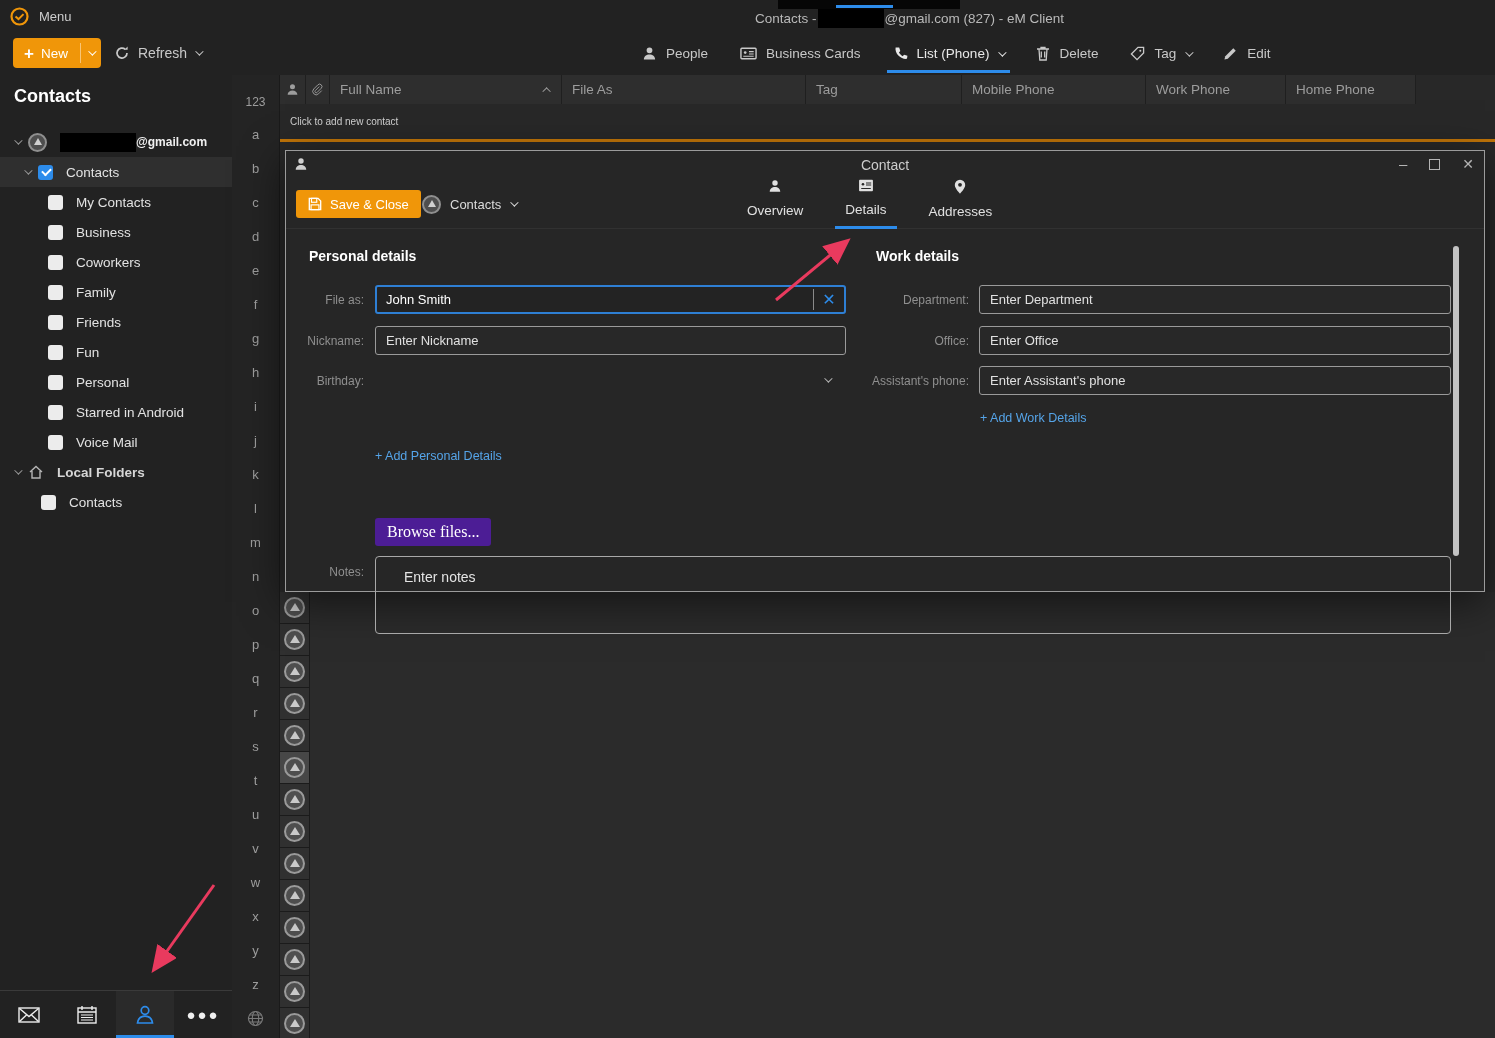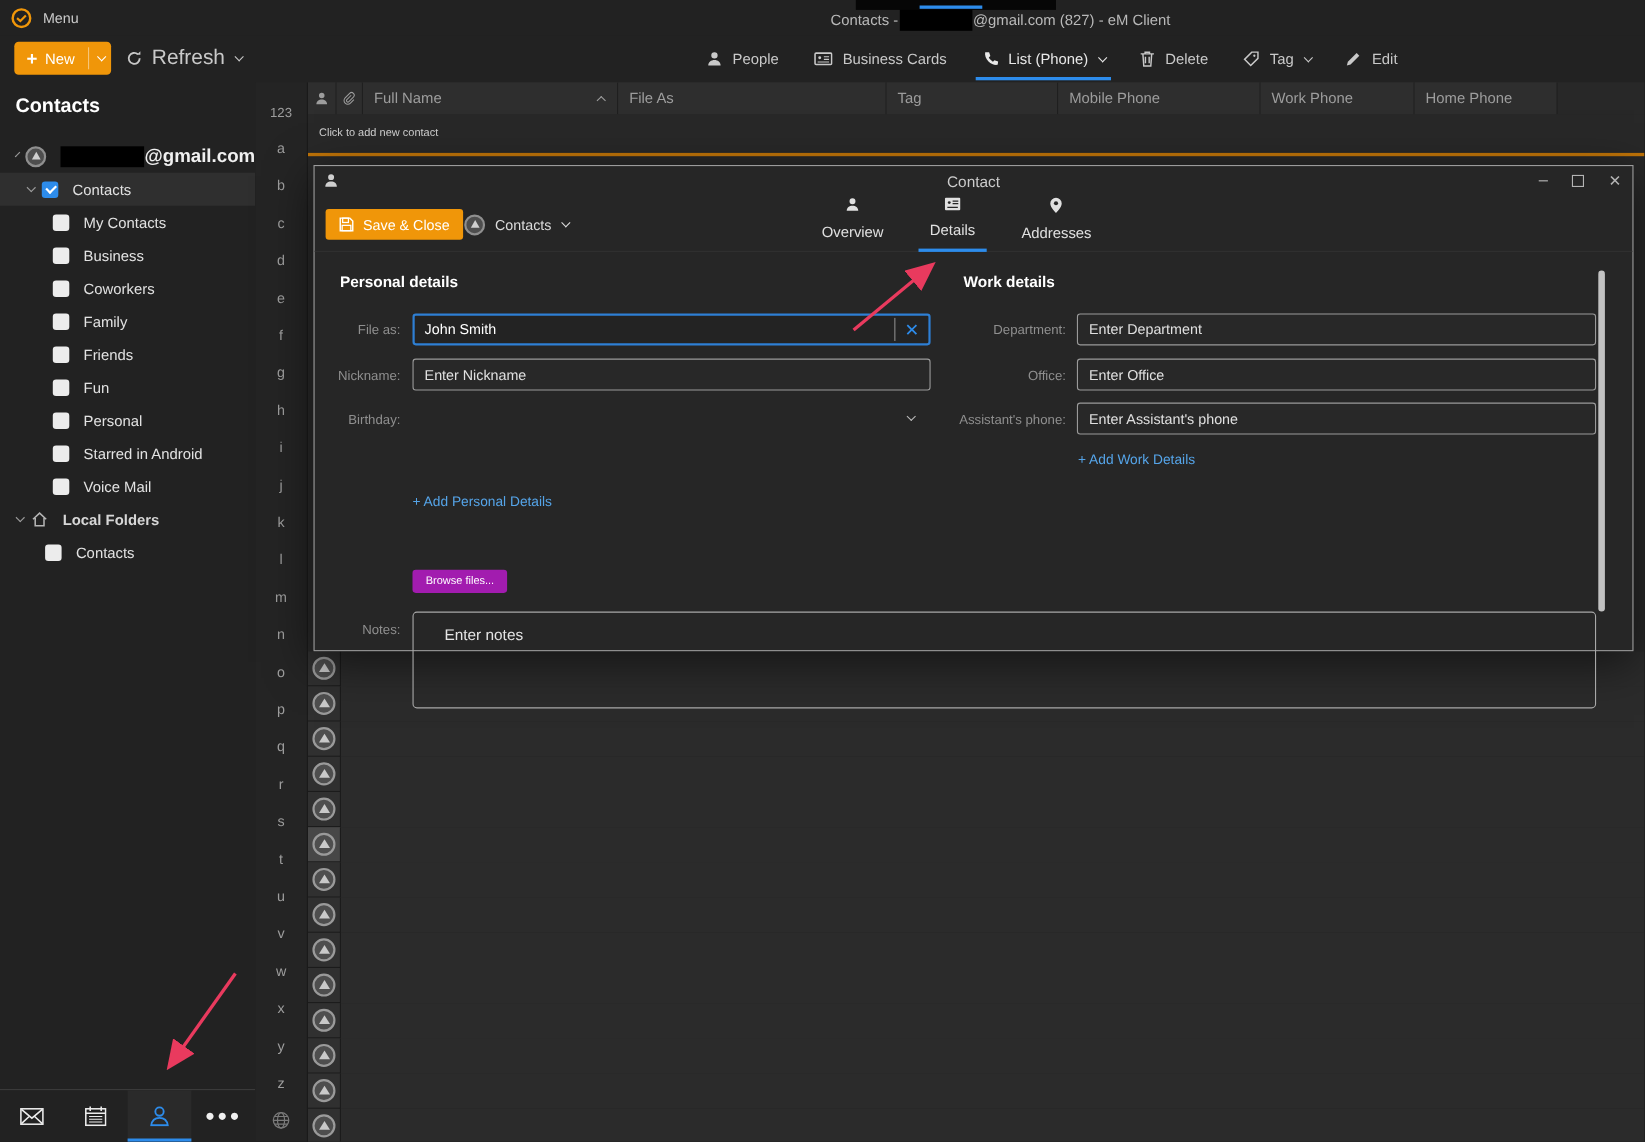--- a/index.html
+++ b/index.html
@@ -21,40 +21,40 @@
   .toolbar { position:absolute; left:0; top:32px; width:100%; height:43px; background:#222; }
   .btn-new { position:absolute; left:13px; top:6px; height:30px; display:flex; align-items:center;
     background:#f09609; border-radius:4px; color:#fff; font-size:13.5px; }
   .btn-new .main-part { display:flex; align-items:center; gap:7px; padding:0 12px 0 11px; }
   .btn-new .split { width:1px; height:20px; background:rgba(255,255,255,.45); }
   .btn-new .dd-part { padding:0 7px; display:flex; align-items:center; }
   .plus-glyph { font-size:17px; font-weight:bold; line-height:1; }
   .chev { display:inline-block; width:6px; height:6px; border-right:1.6px solid currentColor;
     border-bottom:1.6px solid currentColor; transform:rotate(45deg) translateY(-2px); }
   .btn-refresh { position:absolute; left:106px; top:6px; height:30px; display:flex; align-items:center; gap:8px;
-    color:#c9c9c9; font-size:19px; padding:0 8px; }
+    color:#c9c9c9; font-size:14px; padding:0 8px; }
   .center-tools { position:absolute; left:626px; top:0; height:43px; display:flex; align-items:stretch; }
   .tool-item { position:relative; display:flex; align-items:center; gap:9px; padding:0 16px;
     color:#c9c9c9; font-size:13.5px; }
   .tool-item svg { flex:0 0 auto; }
   .tool-item.active { color:#e8e8e8; }
   .tool-item.active::after { content:""; position:absolute; left:10px; right:10px; bottom:2px; height:3px; background:#2d8ceb; }
 
   
   .sidebar { position:absolute; left:0; top:75px; width:232px; height:963px; background:#222; }
   .sidebar-title { position:absolute; left:14px; top:11px; font-size:18px; font-weight:bold; color:#fff; }
   .tree { position:absolute; left:0; top:52px; width:100%; }
   .tree-row { position:relative; height:30px; display:flex; align-items:center; font-size:13.5px; color:#e2e2e2; }
   .tree-row.selected { background:#2f2f2f; }
   .tree-chev { color:#9a9a9a; margin-right:8px; }
   .acct-avatar { width:19px; height:19px; border-radius:50%; background:#4e4e4e; border:2px solid #8f8f8f;
     display:flex; align-items:center; justify-content:center; flex:0 0 auto; }
   .acct-avatar .tri { width:0; height:0; border-left:4.5px solid transparent; border-right:4.5px solid transparent;
     border-bottom:7px solid #cfcfcf; margin-top:-1px; }
-  .acct-name { font-weight:bold; font-size:17px; color:#f0f0f0; display:flex; align-items:center; }
+  .acct-name { font-weight:bold; font-size:12px; color:#f0f0f0; display:flex; align-items:center; }
   .acct-redact { width:76px; height:19px; }
   .cb { width:15px; height:15px; border-radius:3px; background:#ececec; flex:0 0 auto; position:relative; }
   .cb.checked { background:#2d8ceb; }
   .cb.checked::after { content:""; position:absolute; left:3.5px; top:3.5px; width:7px; height:4px;
     border-left:2px solid #fff; border-bottom:2px solid #fff; transform:rotate(-45deg); }
   .lbl-gap { margin-left:13px; }
   .home-ic { color:#b5b5b5; }
   .bold-lbl { font-weight:bold; color:#d6d6d6; }
 
   
@@ -122,22 +122,22 @@
     color:#f2f2f2; font-size:13px; padding:0 10px; font-family:"Liberation Sans","DejaVu Sans",sans-serif; outline:none; }
   .inp::placeholder { color:#e0e0e0; opacity:1; }
   .inp-wrap { position:absolute; height:29px; border:2px solid #2e7fd4; border-radius:3px; background:#232323;
     display:flex; align-items:center; }
   .inp-wrap input { flex:1; height:100%; background:transparent; border:none; outline:none; color:#fff;
     font-size:13px; padding:0 9px; font-family:"Liberation Sans","DejaVu Sans",sans-serif; }
   .inp-divider { width:1px; height:21px; background:#8a8a8a; }
   .clear-x { width:30px; text-align:center; color:#2d8ceb; font-size:16px; font-weight:bold; }
   .combo-chev { position:absolute; color:#b9b9b9; }
   .add-link { position:absolute; color:#55a4e8; font-size:12.5px; }
-  .btn-browse { position:absolute; background:#a21caf; color:#fff; font-size:10px; border-radius:3px;
-    padding:5px 12px; }
+  .btn-browse { position:absolute; background:#4c1d95; color:#fff; font-size:16px; border-radius:3px;
+    padding:5px 12px;font-family:Liberation Serif, serif; }
   .notes-area { position:absolute; background:transparent; border:1px solid #a8a8a8; border-radius:4px;
     color:#f2f2f2; font-size:14px; padding:12px 14px; resize:none; outline:none;
     font-family:"Liberation Sans","DejaVu Sans",sans-serif; }
   .notes-area::placeholder { color:#e4e4e4; opacity:1; }
   .dlg-scrollbar { position:absolute; right:25px; top:95px; width:6px; height:310px; background:#c2c2c2; border-radius:3px; }
 
   .annot { position:absolute; left:0; top:0; width:1495px; height:1038px; pointer-events:none; z-index:50; }
 </style>
 </head>
 <body>
@@ -582,21 +582,21 @@
       <div class="fld-label" style="left:0; top:105px;">Nickname:</div>
       <input class="inp" style="left: 89px; top: 97px; width: 471px;" type="text" placeholder="Enter Nickname">
 
       <div class="fld-label" style="left:0; top:145px;">Birthday:</div>
       <span class="chev combo-chev" style="left:538px; top:148px;"></span>
 
       <div class="add-link" style="left:89px; top:194px;margin-top:26px;">+ Add Personal Details</div>
       <div class="btn-browse" style="left:89px; top:289px;">Browse files...</div>
 
       <div class="fld-label" style="left:0; top:336px;">Notes:</div>
-      <textarea class="notes-area" style="left: 89px; top: 327px; width: 1076px; height: 88px; padding-left: 28px;" placeholder="Enter notes"></textarea>
+      <textarea class="notes-area" style="left: 89px; top: 327px; width: 1076px; height: 78px; padding-left: 28px;" placeholder="Enter notes"></textarea>
 
       <div class="sec-title" style="left:590px; top:19px;">Work details</div>
 
       <div class="fld-label work" style="left:500px; top:64px;">Department:</div>
       <input class="inp" style="left: 693px; top: 56px; width: 472px;" type="text" placeholder="Enter Department">
 
       <div class="fld-label work" style="left:500px; top:105px;">Office:</div>
       <input class="inp" style="left: 693px; top: 97px; width: 472px;" type="text" placeholder="Enter Office">
 
       <div class="fld-label work" style="left:500px; top:145px;">Assistant's phone:</div>

